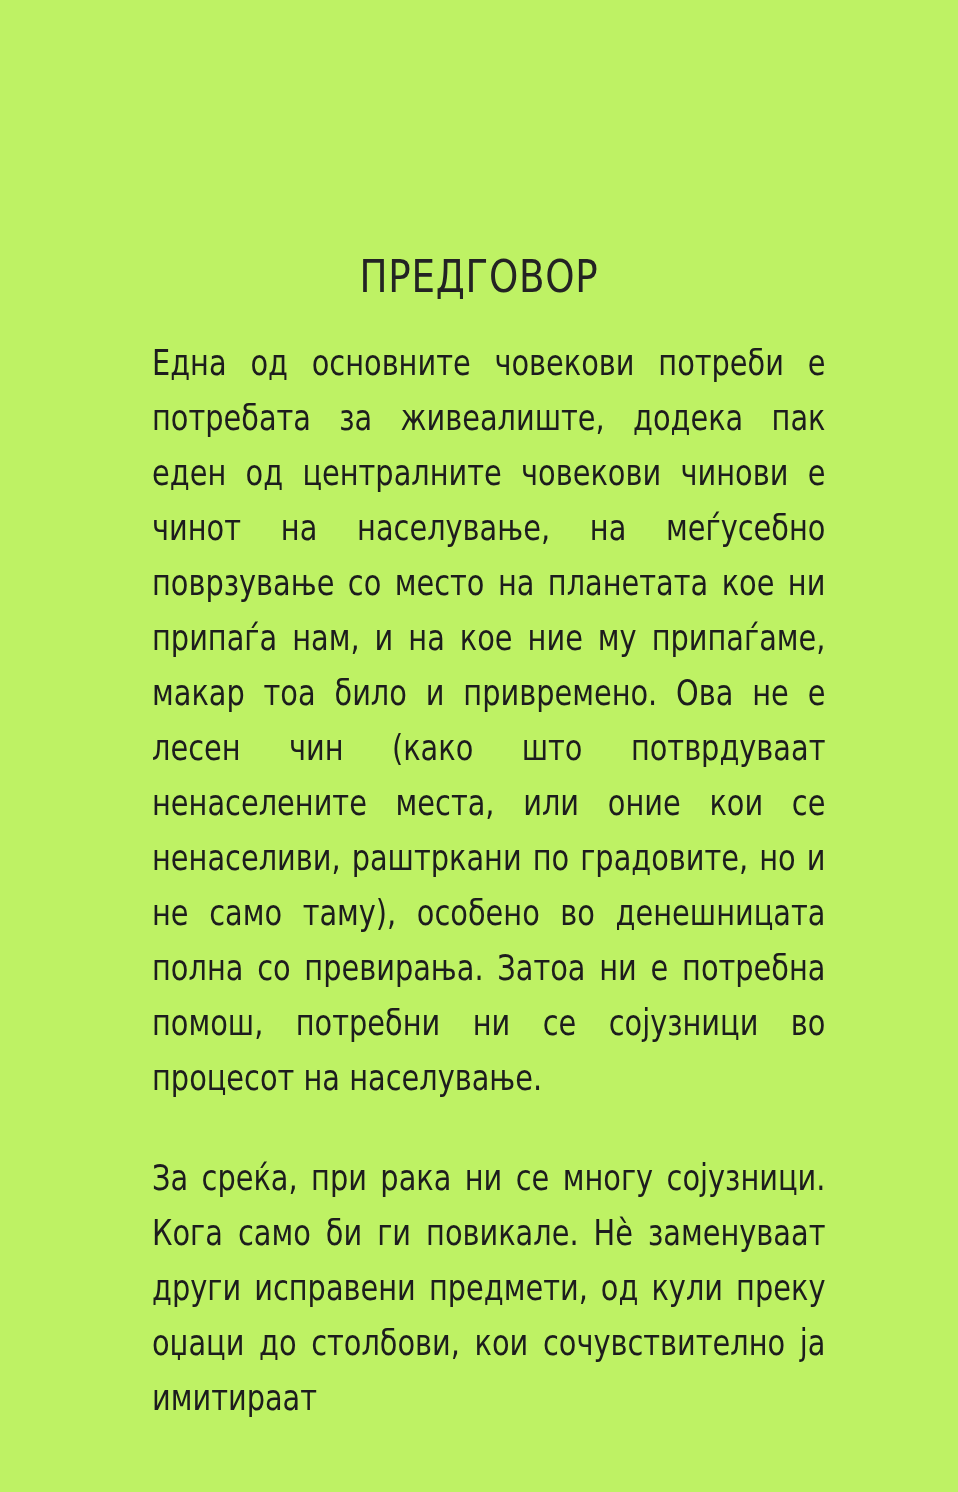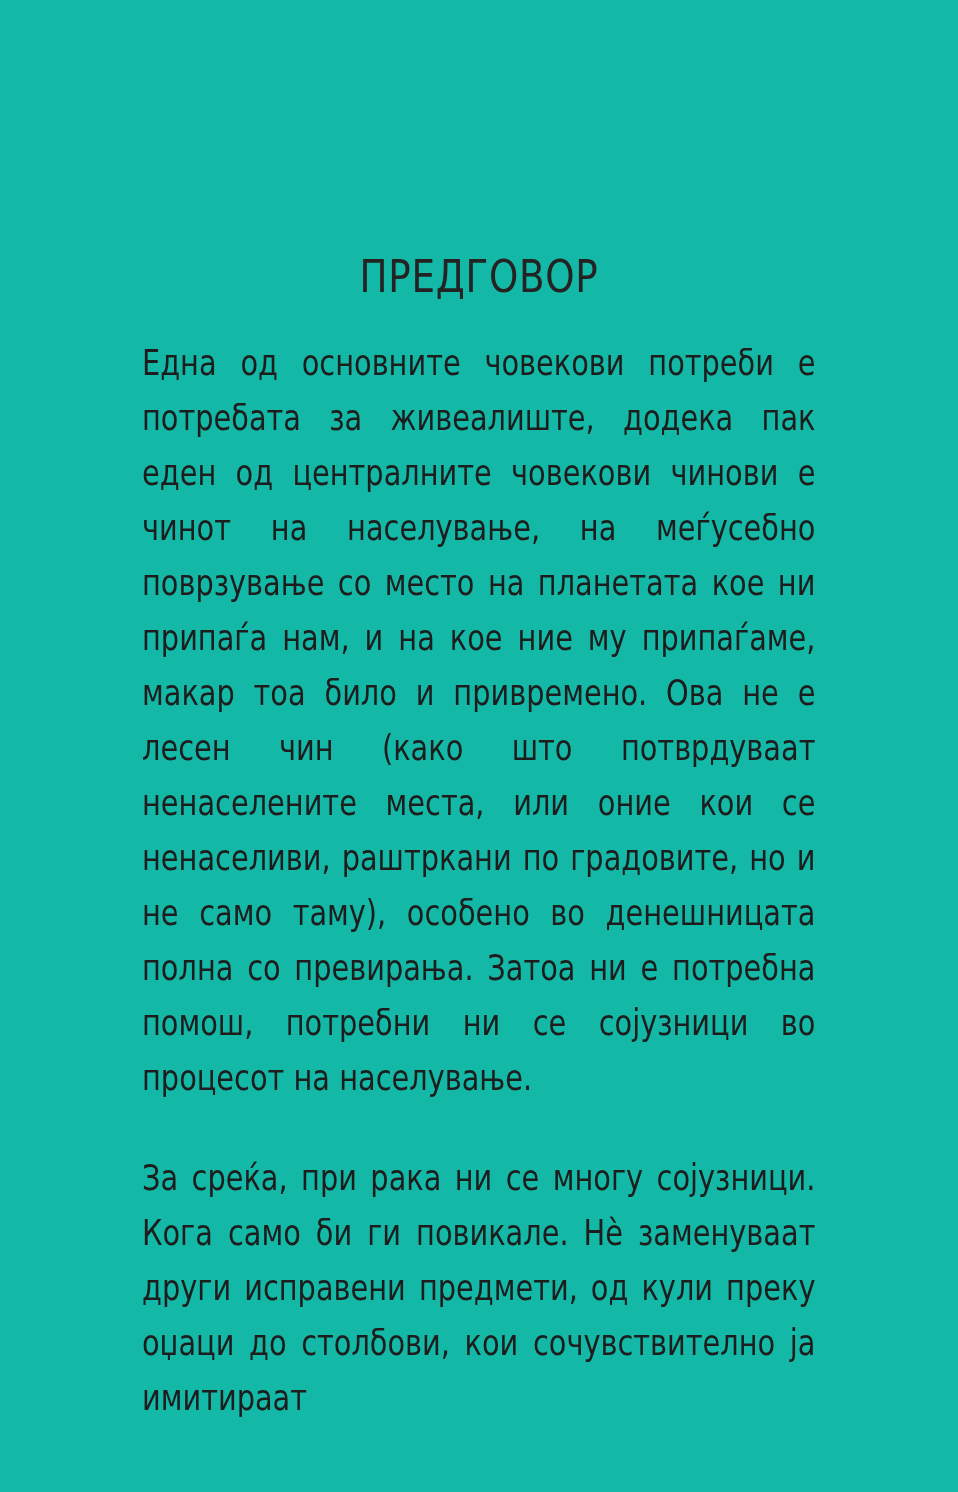--- a/index.html
+++ b/index.html
@@ -14,21 +14,21 @@
     height: 1492px;
     position: relative;
     overflow: hidden;
     font-family: "DejaVu Sans Condensed", "Liberation Sans Narrow", "Liberation Sans", sans-serif;
     -webkit-font-smoothing: antialiased;
   }
 
   .page {
     position: absolute;
     inset: 0;
-    background: #14b8a6;
+    background: #bef264;
   }
 
   
   .chapter-title {
     position: absolute;
     left: 0;
     right: 0;
     top: 222px;
     text-align: center;
     font-size: 44px;
@@ -38,21 +38,21 @@
     color: #232323;
     font-stretch: condensed;
     transform: scaleX(0.94);
     transform-origin: center top;
     white-space: nowrap;
   }
 
   
   .body-copy {
     position: absolute;
-    left: 142px;
+    left: 152px;
     top: 336px;
     width: 674px;
     color: #1d1d1d;
     font-size: 35px;
     line-height: 55px;
     font-weight: 400;
     font-stretch: condensed;
   }
 
   .para {

